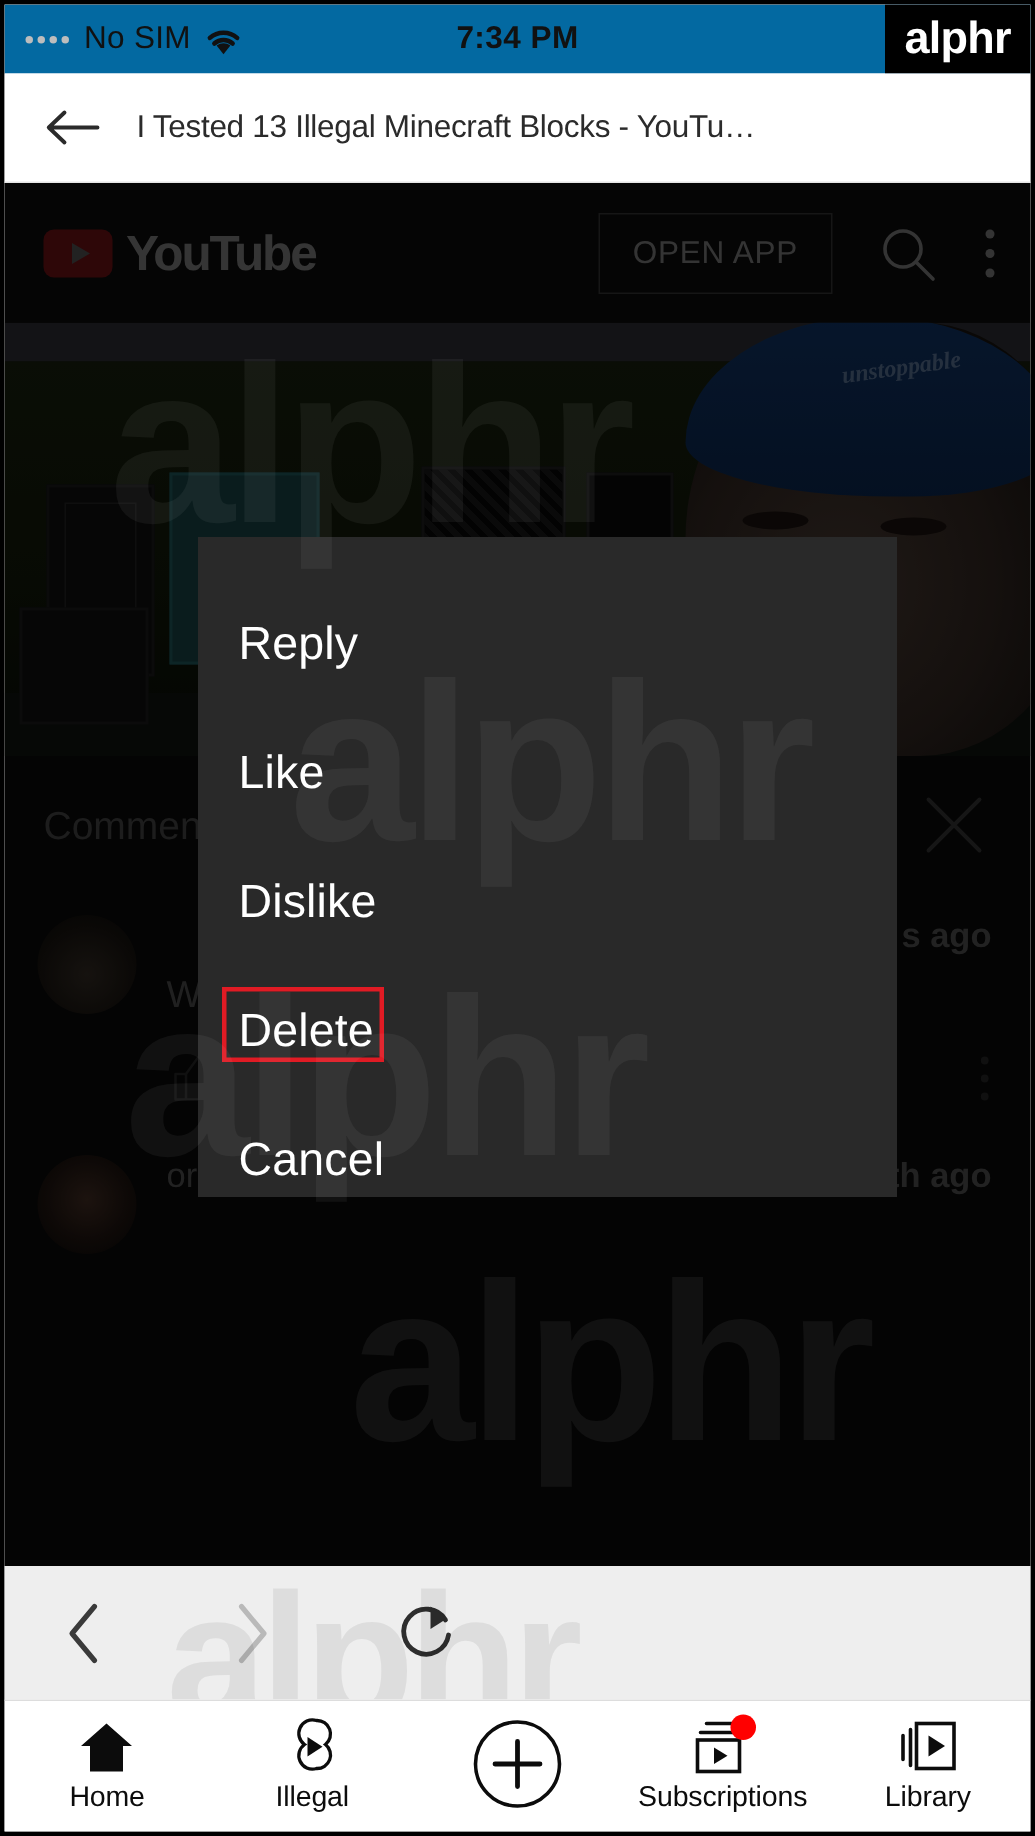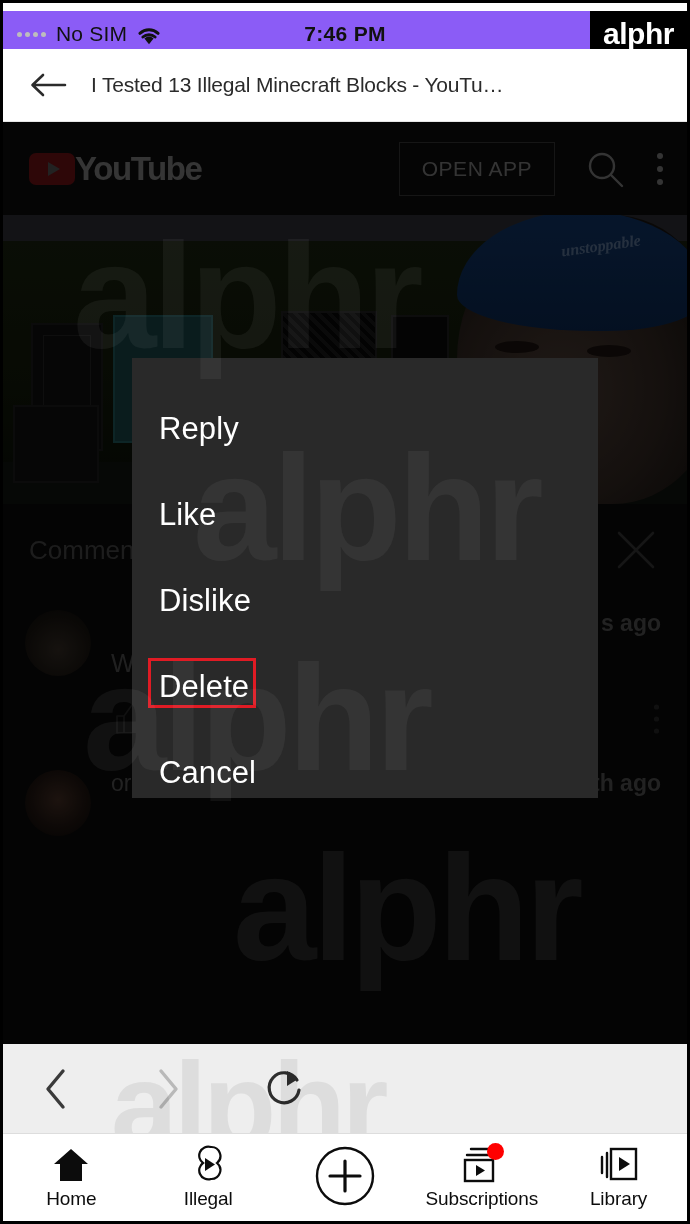--- a/index.html
+++ b/index.html
@@ -22,26 +22,25 @@
     border: 3px solid #000000;
     box-sizing: border-box;
   }
 
   
   .status-bar {
     position: absolute;
     left: 0; top: 0;
     width: 684px;
     height: 46px;
-    background: #8b5cf6;
+    background: #0369a1;
     display: flex;
     align-items: center;
     box-sizing: border-box;
     padding: 0 0 0 14px;
-    margin-top: 8px;
   }
   .status-left {
     display: flex;
     align-items: center;
     gap: 8px;
   }
   .signal-dots {
     display: flex;
     gap: 3px;
     align-items: flex-end;
@@ -128,21 +127,21 @@
     background: #0f0f0f;
     display: flex;
     align-items: center;
     box-sizing: border-box;
     padding: 0 22px 0 26px;
     z-index: 2;
   }
   .yt-logo {
     display: flex;
     align-items: center;
-    gap: 0;
+    gap: 9px;
   }
   .yt-play-badge {
     width: 46px; height: 32px;
     background: #7a1317;
     border-radius: 7px;
     display: flex;
     align-items: center;
     justify-content: center;
   }
   .yt-play-badge .tri {
@@ -416,21 +415,21 @@
           <i></i>
           <i></i>
       </div>
       <div class="sim-text">No SIM</div>
       <svg class="wifi-icon" width="28" height="21" viewBox="0 0 28 21">
         <path d="M14 20.2 L9.4 14.4 a7.3 7.3 0 0 1 9.2 0 Z" fill="#111"></path>
         <path d="M4.9 9.3 a13.6 13.6 0 0 1 18.2 0" stroke="#111" stroke-width="3" fill="none" stroke-linecap="round"></path>
         <path d="M7.9 13.0 a9.2 9.2 0 0 1 12.2 0" stroke="#111" stroke-width="3" fill="none" stroke-linecap="round"></path>
       </svg>
     </div>
-    <div class="status-time">7:46 PM</div>
+    <div class="status-time">7:34 PM</div>
     <div class="alphr-badge">alphr</div>
   </div>
 
   <div class="title-bar">
     <svg class="back-arrow" width="38" height="30" viewBox="0 0 38 30">
       <path d="M36 15 H4 M14 5 L3.5 15 L14 25" stroke="#2b2b2b" stroke-width="2.6" fill="none" stroke-linecap="round" stroke-linejoin="round"></path>
     </svg>
     <div class="page-title">I Tested 13 Illegal Minecraft Blocks - YouTu…</div>
   </div>
 

